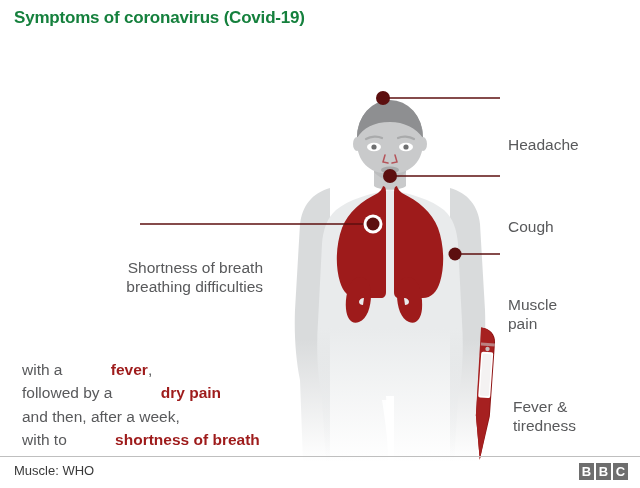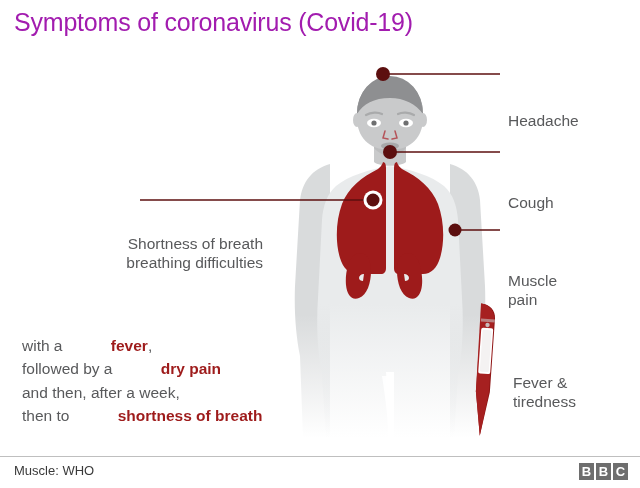--- a/index.html
+++ b/index.html
@@ -13,31 +13,31 @@
     position: relative;
     overflow: hidden;
     font-family: "Liberation Sans", sans-serif;
     color: #3a3a3a;
   }
 
   .title {
     position: absolute;
     left: 14px;
     top: 8px;
-    font-size: 25px;
-    font-weight: normal;
-    color: #a21caf;
+    font-size: 17px;
+    font-weight: bold;
+    color: #15803d;
     letter-spacing: -0.2px;
     white-space: nowrap;
   }
 
   .stage {
     position: absolute;
     left: 0;
-    top: 36px;
+    top: 60px;
     width: 531px;
     height: 402px;
   }
 
   svg.figure {
     position: absolute;
     left: 0;
     top: 0;
   }
 
@@ -238,21 +238,21 @@
 tiredness</div>
   <div class="label right lbl-muscle">Muscle pain</div>
   <div class="label left lbl-breath">Shortness of breath
 breathing difficulties</div>
 
   <div class="para">
     <br>
     <span>with a </span><b>fever</b><span>,</span><br>
     <span>followed by a </span><b>dry pain</b><br>
     <span>and then, after a week,</span><br>
-    <span>then to </span><b>shortness of breath</b><br>
+    <span>with to </span><b>shortness of breath</b><br>
     <br>
   </div>
 </div>
 
 <div class="footer-rule"></div>
 <div class="source">Muscle: WHO</div>
 <div class="bbc-logo">
   <span>B</span>
   <span>B</span>
   <span>C</span>

